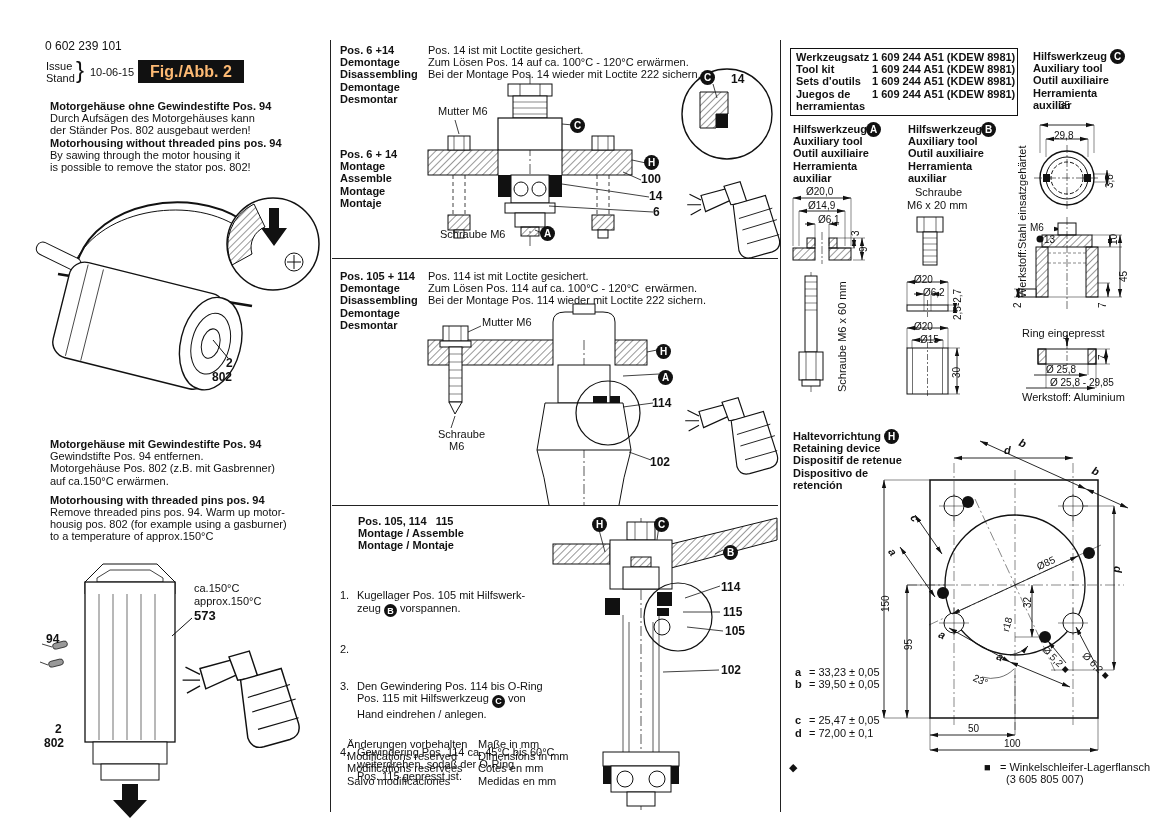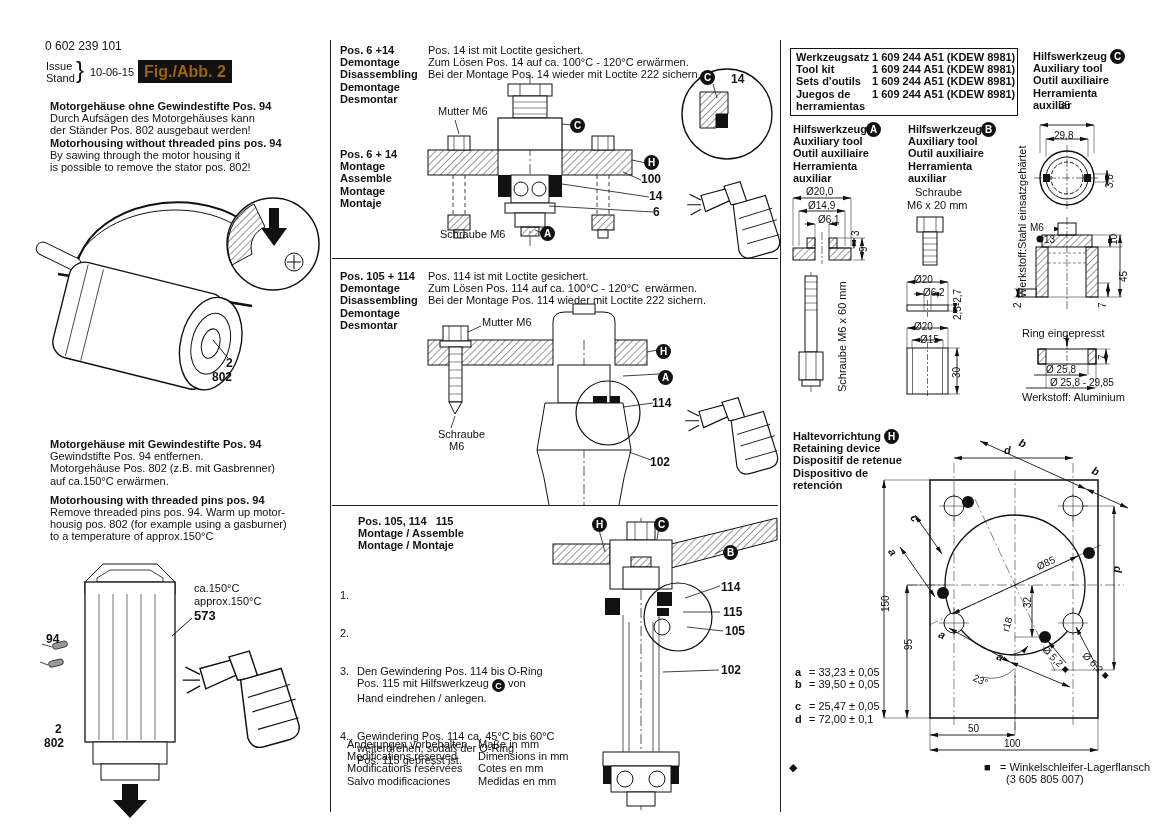--- a/index.html
+++ b/index.html
@@ -10,21 +10,21 @@
   .t{font-size:11px;line-height:12.2px;white-space:pre}
   .b{font-weight:bold}
   .callout{font-size:12px;font-weight:bold;white-space:pre}
   .dim{font-size:10px;white-space:pre}
   .dimb{font-size:11px;font-weight:bold;font-style:italic;white-space:pre}
   .rot{transform-origin:0 0}
   .badge{position:absolute;width:15px;height:15px;border-radius:50%;background:#111;color:#fff;
          font-size:10px;font-weight:bold;display:flex;align-items:center;justify-content:center}
   .badge-inline{display:inline-flex;width:13px;height:13px;border-radius:50%;background:#111;color:#fff;
          font-size:9px;font-weight:bold;align-items:center;justify-content:center;vertical-align:-2px}
-  .figbadge{background:#111;color:#a16207;font-weight:bold;font-size:16px;line-height:23px;padding:0 6px;white-space:pre}
+  .figbadge{background:#111;color:#fdba74;font-weight:bold;font-size:16px;line-height:23px;padding:0 12px;white-space:pre}
   .vline{width:1px;background:#222}
   .hline{height:1px;background:#222}
   .brace{font-size:24px;font-weight:300;line-height:24px}
   svg.abs{overflow:visible}
   .step{display:flex;margin-bottom:1px}
   .step .num{width:17px;flex:none}
   .toolbox{border:1.6px solid #111}
 </style>
 </head>
 <body>
@@ -245,20 +245,21 @@
 <div class="abs callout" style="left:650px;top:455px">102</div>
 
 <div class="abs" style="left:358px;top:515px">
   <div class="t b">Pos. 105, 114   115</div>
   <div class="t b">Montage / Assemble</div>
   <div class="t b">Montage / Montaje</div>
 </div>
 <div class="abs t" style="left:340px;top:565px;width:215px">
   <div class="step">
     <span class="num">1.</span>
+    <span><span>Kugellager Pos. 105 mit Hilfswerk-</span><br><span>zeug</span> <span class="badge-inline">B</span> <span>vorspannen.</span></span>
   </div>
   <div class="step">
     <span class="num">2.</span>
   </div>
   <div class="step">
     <span class="num">3.</span>
     <span><span>Den Gewindering Pos. 114 bis O-Ring</span><br><span>Pos. 115 mit Hilfswerkzeug</span> <span class="badge-inline">C</span> <span>von</span><br><span>Hand eindrehen / anlegen.</span></span>
   </div>
   <div class="step">
     <span class="num">4.</span>
@@ -553,21 +554,21 @@
 <div class="abs dimb rot" style="left:1000px;top:650px;transform:rotate(25deg)">a</div>
 <div class="abs dim rot" style="left:976px;top:672px;transform:rotate(25deg)">23°</div>
 <div class="abs dim rot" style="left:1048px;top:644px;transform:rotate(45deg)">Ø 5,2 ■</div>
 <div class="abs dim rot" style="left:1088px;top:650px;transform:rotate(45deg)">Ø 6,2 ■</div>
 <div class="abs dim" style="left:968px;top:723px">50</div>
 <div class="abs dim" style="left:1004px;top:738px">100</div>
 
 <div class="abs" style="left:795px;top:666px">
   <div class="t"><span class="b" style="display:inline-block;width:14px">a</span><span>= 33,23 ± 0,05</span></div>
   <div class="t"><span class="b" style="display:inline-block;width:14px">b</span><span>= 39,50 ± 0,05</span></div>
-  <div class="t" style="margin-top:10px"><span class="b" style="display:inline-block;width:14px">c</span><span>= 25,47 ± 0,05</span></div>
+  <div class="t" style="margin-top:24px"><span class="b" style="display:inline-block;width:14px">c</span><span>= 25,47 ± 0,05</span></div>
   <div class="t"><span class="b" style="display:inline-block;width:14px">d</span><span>= 72,00 ± 0,1</span></div>
 </div>
 
 <div class="abs t" style="left:789px;top:761px">◆</div>
 <div class="abs t" style="left:984px;top:761px">■</div>
 <div class="abs" style="left:1000px;top:761px">
   <div class="t">= Winkelschleifer-Lagerflansch</div>
   <div class="t" style="padding-left:6px">(3 605 805 007)</div>
 </div>
 

